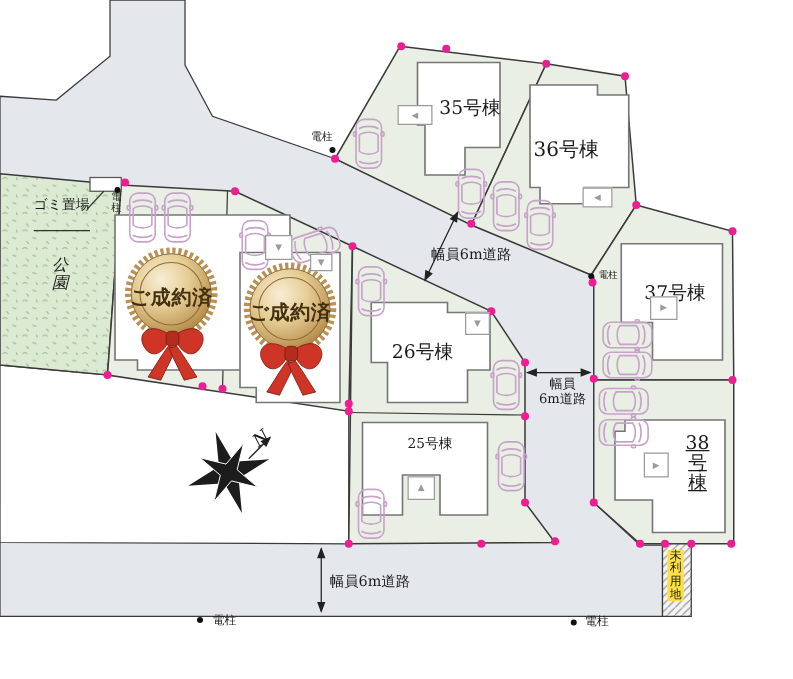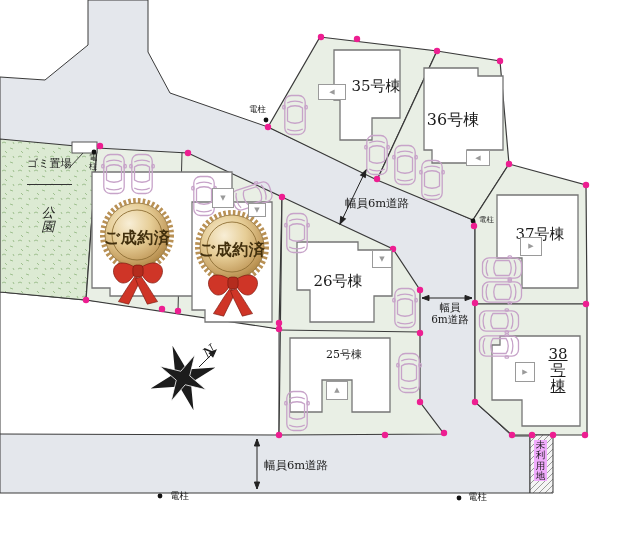--- a/index.html
+++ b/index.html
@@ -229,21 +229,21 @@
 
 <div class="lbl center" style="left:346px; top:77px; width:60px; font-size:15px;">35号棟</div>
 <div class="lbl center" style="left:423px; top:110px; width:60px; font-size:16px;">36号棟</div>
 <div class="lbl center" style="left:510px; top:207px; width:60px; font-size:15px;margin-top:18px;">37号棟</div>
 <div class="vlbl" style="left:548px; top:346px; width:20px; font-size:15px;text-decoration:underline;">38号棟</div>
 <div class="lbl center" style="left:308px; top:272px; width:60px; font-size:15px;">26号棟</div>
 <div class="lbl center" style="left:314px; top:347px; width:60px; font-size:11px;">25号棟</div>
 
 <div class="vlbl" style="left:40px; top:206px; width:16px; font-size:13px;font-style:italic;">公園</div>
 <div class="lbl underlined" style="left:27px; top:156px; font-size:11px;">ゴミ置場</div>
-<div class="vlbl" style="left:534px; top:440px; width:13px; font-size:9.5px; background:#f0abfc;">未利用地</div>
+<div class="vlbl" style="left:534px; top:440px; width:13px; font-size:9.5px; background:#fde047;">未利用地</div>
 
 <div class="lbl" style="left:249px; top:104px; font-size:8.5px;">電柱</div>
 <div class="lbl" style="left:479px; top:215px; font-size:7.5px;">電柱</div>
 <div class="vlbl" style="left:88px; top:154px; width:10px; font-size:8px;">電柱</div>
 <div class="lbl" style="left:170px; top:490px; font-size:9.5px;">電柱</div>
 <div class="lbl" style="left:468px; top:491px; font-size:9.5px;">電柱</div>
 
 <div class="lbl center" style="left:337px; top:196px; width:80px; font-size:11.5px;">幅員6m道路</div>
 <div class="lbl center" style="left:427px; top:301px; width:46px; font-size:10.5px; line-height:1.15;">
   <div>幅員</div>

